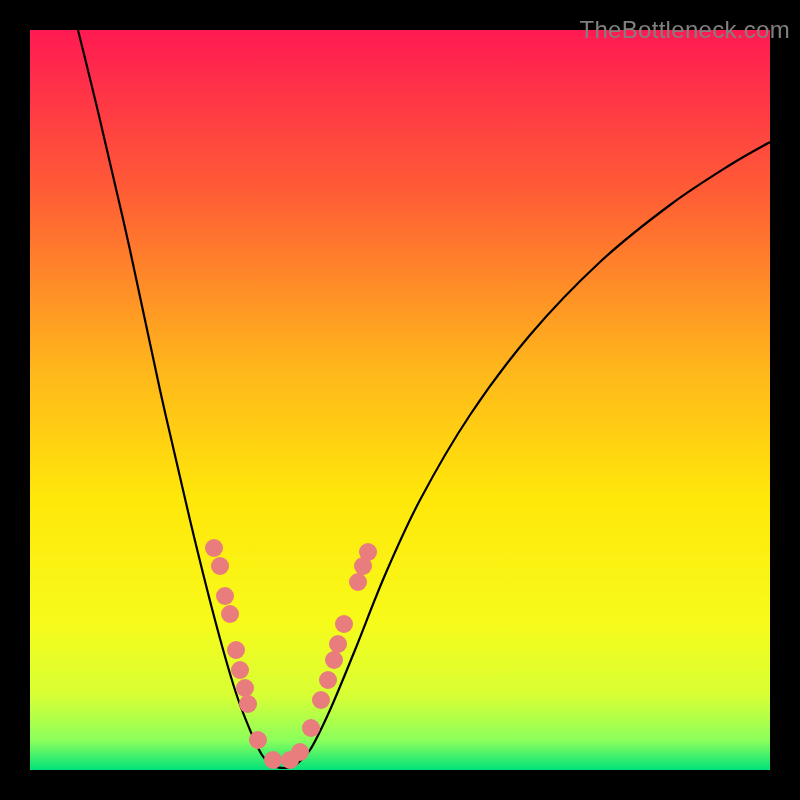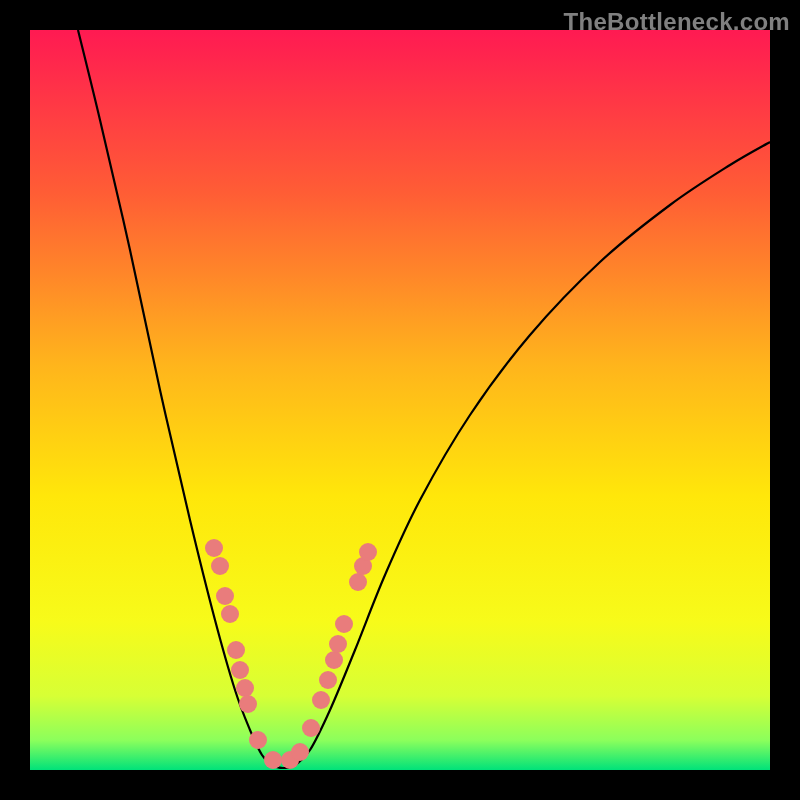--- a/index.html
+++ b/index.html
@@ -13,26 +13,26 @@
   }
   .frame {
     position: absolute;
     left: 0;
     top: 0;
     width: 800px;
     height: 800px;
   }
   .attribution {
     position: absolute;
-    top: 8px;
+    top: 16px;
     right: 10px;
     color: #808080;
     font-size: 24px;
     letter-spacing: 0.3px;
-    font-weight: 700;
+    font-weight: 400;
   }
   svg {
     position: absolute;
     left: 0;
     top: 0;
   }
 </style>
 </head>
 <body>
 

